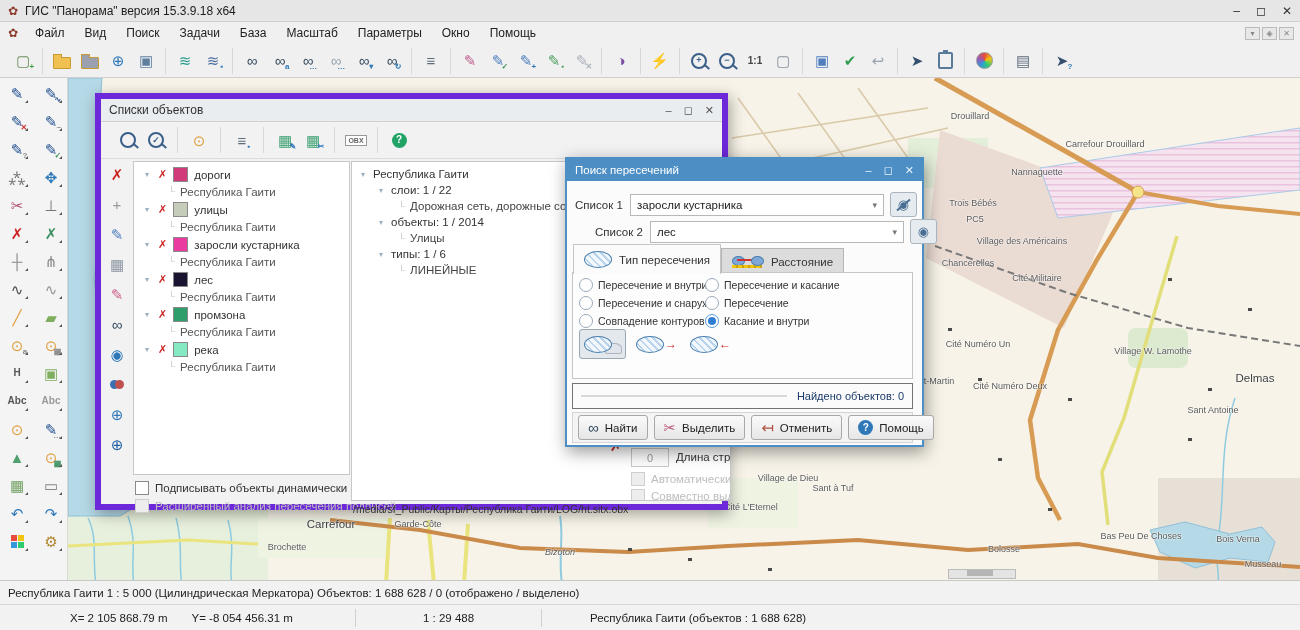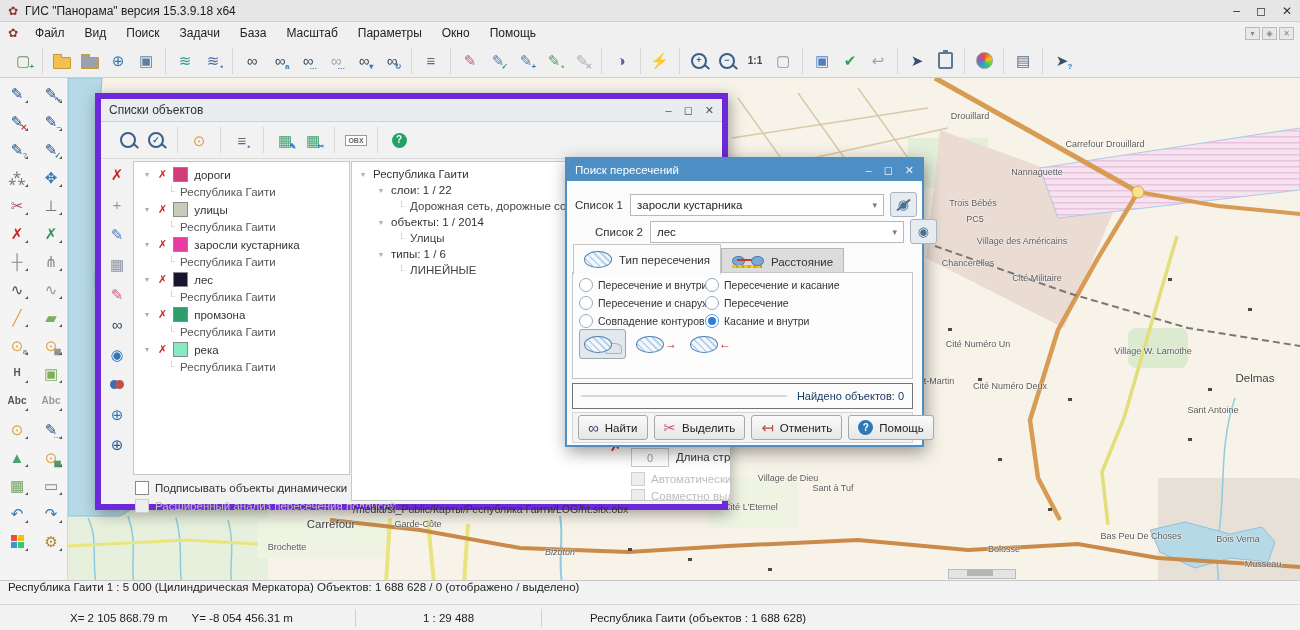--- a/index.html
+++ b/index.html
@@ -119,21 +119,21 @@
   .vbtn{width:47px;height:30px;border:1px solid transparent;background:transparent;display:flex;align-items:center;justify-content:center;padding:0;}
   .vbtn.sel{border:1px solid #9aa8b4;background:#e2e8ec;border-radius:3px;}
   .vblob{width:15px;height:9px;background:#dfe5ea;border:1px solid #a8b4c0;border-radius:45% 45% 15% 15%;margin-left:-7px;margin-top:8px;}
   .varrow{color:#cc2222;font-weight:700;font-size:12px;margin-left:1px;}
   .foundrow{position:absolute;left:5px;top:202px;width:341px;height:26px;border:1px solid #737373;background:#fbfbfb;display:flex;align-items:center;padding:0 8px;box-sizing:border-box;}
   .pline{flex:1;height:2px;background:#d8d8d8;margin-right:10px;}
   .foundlabel{font-size:11px;color:#1a3a6a;white-space:nowrap;}
   .btnrow{position:absolute;left:5px;top:231px;width:341px;height:31px;border:1px solid #d5d5d5;background:#f4f4f4;display:flex;align-items:center;gap:6px;padding:0 5px;box-sizing:border-box;}
   .dbtn{height:25px;border:1px solid #a8a8a8;border-radius:3px;background:linear-gradient(#fafafa,#e6e6e6);display:flex;align-items:center;gap:6px;padding:0 9px;font-size:11.5px;color:#222;font-family:inherit;}
   
-  .sb1{left:0;top:580px;width:1300px;height:24px;background:#f2f2f2;border-top:1px solid #c8c8c8;display:flex;padding-left:8px;box-sizing:border-box;font-size:11.5px;color:#222;}
+  .sb1{left:0;top:580px;width:1300px;height:24px;background:#f2f2f2;border-top:1px solid #c8c8c8;display:flex;align-items:center;padding-left:8px;box-sizing:border-box;font-size:11.5px;color:#222;}
   .sb2{left:0;top:604px;width:1300px;height:26px;background:#f2f2f2;border-top:1px solid #d8d8d8;display:flex;align-items:center;box-sizing:border-box;font-size:11.5px;color:#222;}
   .sb2 .cell1{width:355px;padding-left:70px;box-sizing:border-box;display:flex;gap:24px;}
   .sb2 .cell2{width:185px;text-align:center;border-left:1px solid #d0d0d0;border-right:1px solid #d0d0d0;height:18px;line-height:18px;}
   .sb2 .cell3{flex:1;padding-left:48px;}
 </style>
 </head>
 <body>
 
 <div class="abs titlebar">
   <span class="appicon">✿</span>

